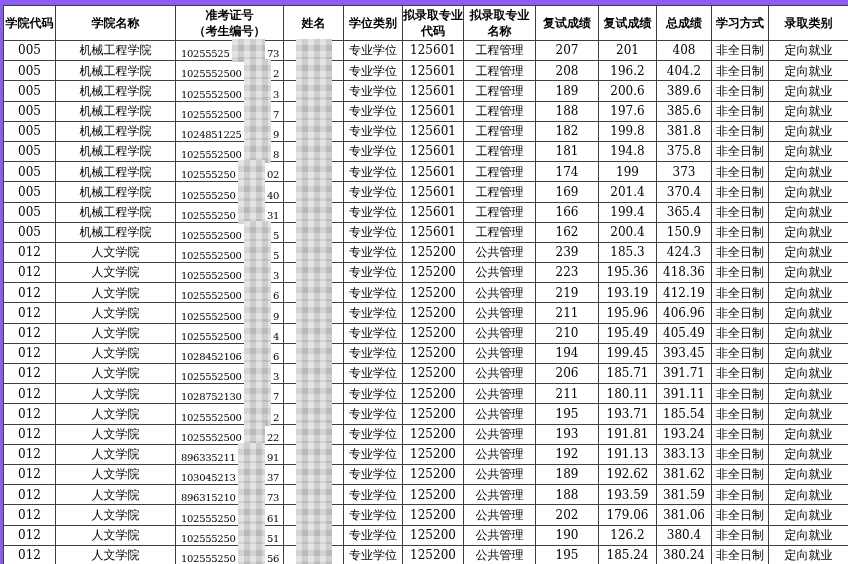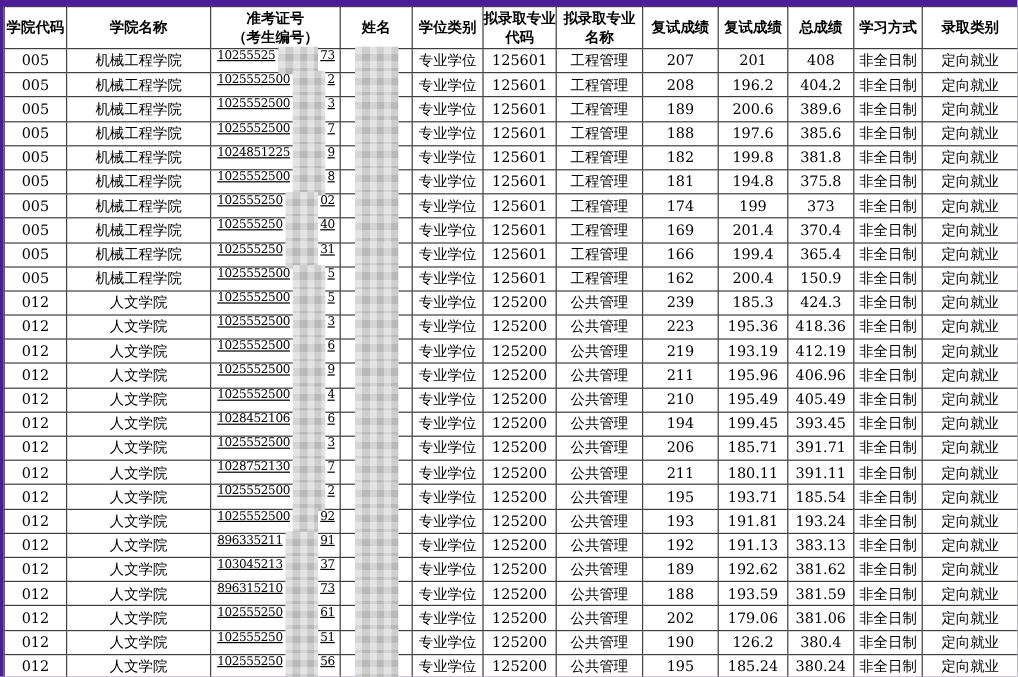--- a/index.html
+++ b/index.html
@@ -5,21 +5,21 @@
   html, body {
     margin: 0;
     padding: 0;
     background: #ffffff;
   }
   .page {
     position: relative;
     width: 848px;
     height: 564px;
     overflow: hidden;
-    background: #4c1d95;
+    background: #8b5cf6;
     font-family: "DejaVu Serif", "Liberation Serif", serif;
     color: #000000;
   }
   table.admission {
     position: absolute;
     left: 3px;
     top: 5px;
     width: 845px;
     border-collapse: collapse;
     table-layout: fixed;
@@ -43,24 +43,23 @@
     font-size: 12px;
   }
   table.admission tbody td {
     height: 19.2px;
   }
   td.num {
     font-size: 11px;
   }
   .cellflex {
     display: flex;
-    align-items: flex-start;
+    align-items: flex-end;
     height: 100%;
     padding: 0 4px 0 5px;
-    text-decoration: underline;
   }
   .cellflex.center {
     justify-content: center;
     padding: 0;
   }
   .pfx, .sfx {
     font-size: 10px;
     letter-spacing: -0.3px;
     white-space: nowrap;
   }
@@ -590,21 +589,21 @@
           <td>非全日制</td>
           <td>定向就业</td>
         </tr>
         <tr>
           <td class="num">012</td>
           <td>人文学院</td>
           <td>
             <div class="cellflex">
               <span class="pfx">1025552500</span>
               <span class="redact exam-band"></span>
-              <span class="sfx">92</span>
+              <span class="sfx">22</span>
             </div>
           </td>
           <td>
             <div class="cellflex center">
               <span class="redact name-band"></span>
             </div>
           </td>
           <td>专业学位</td>
           <td class="num">125200</td>
           <td>公共管理</td>

